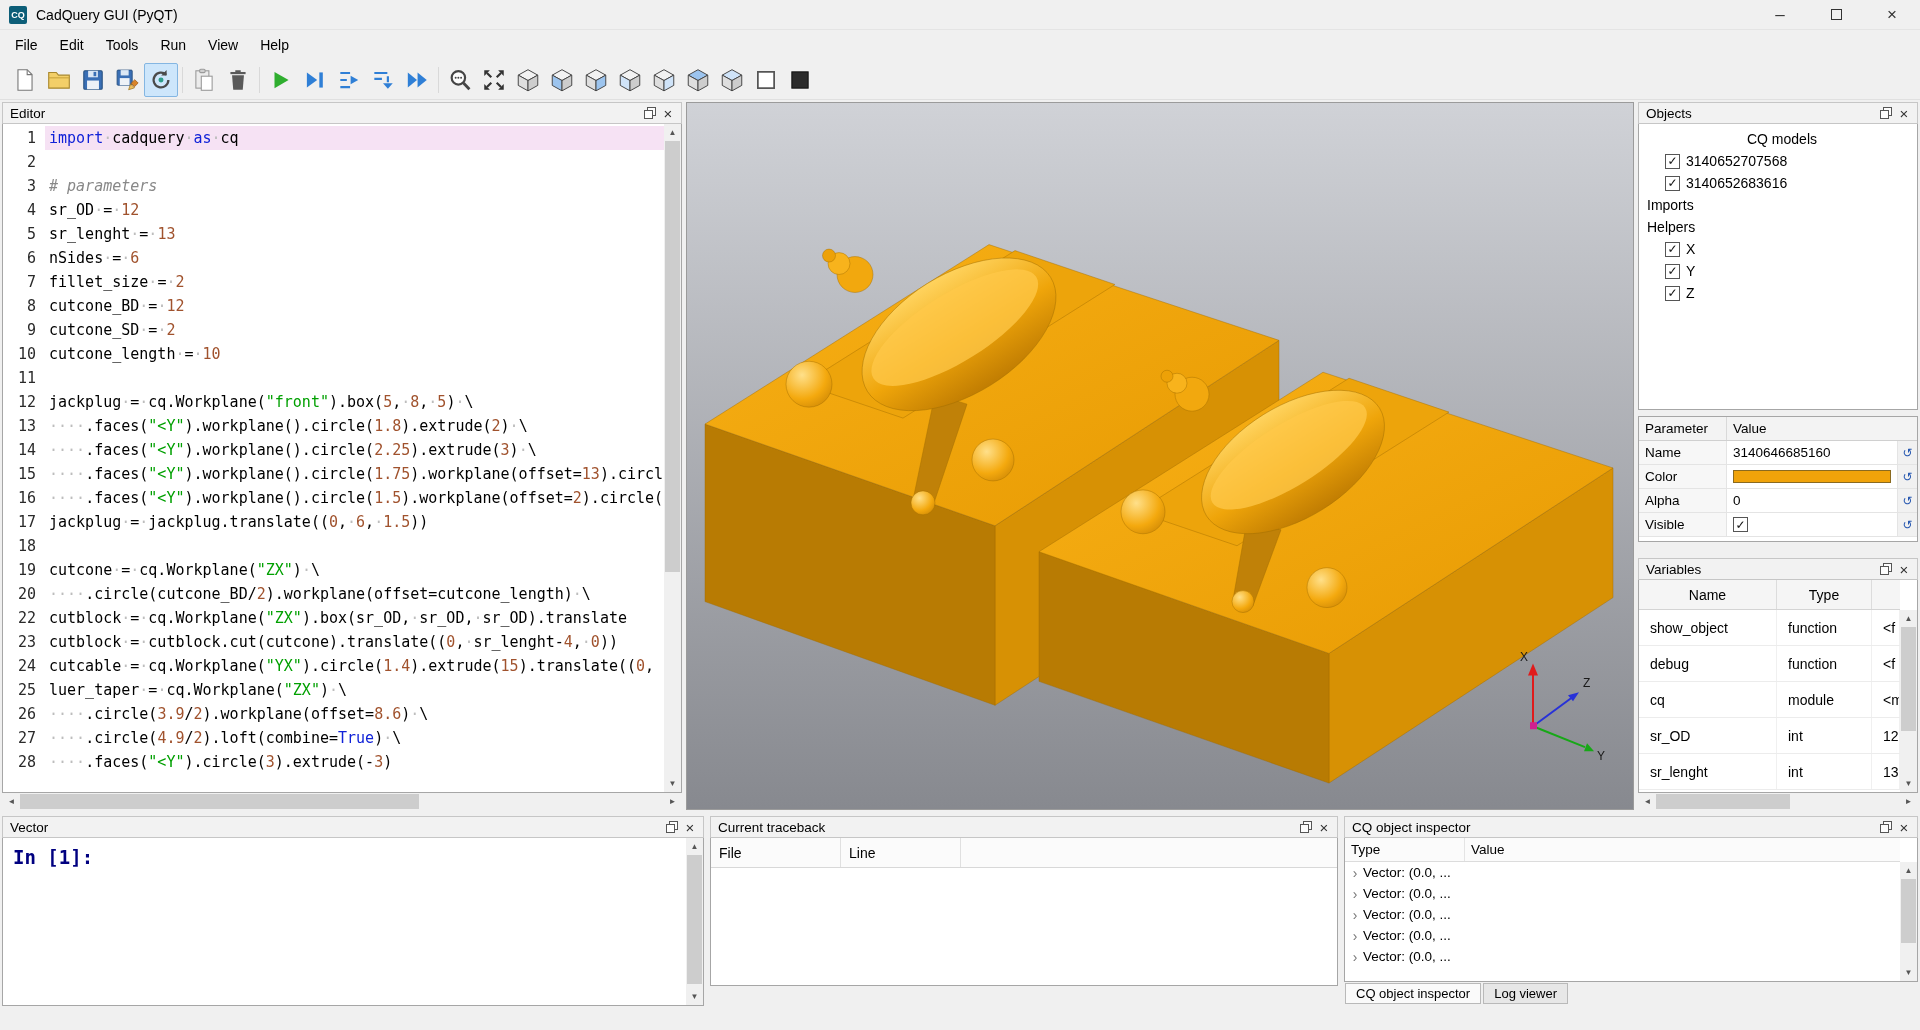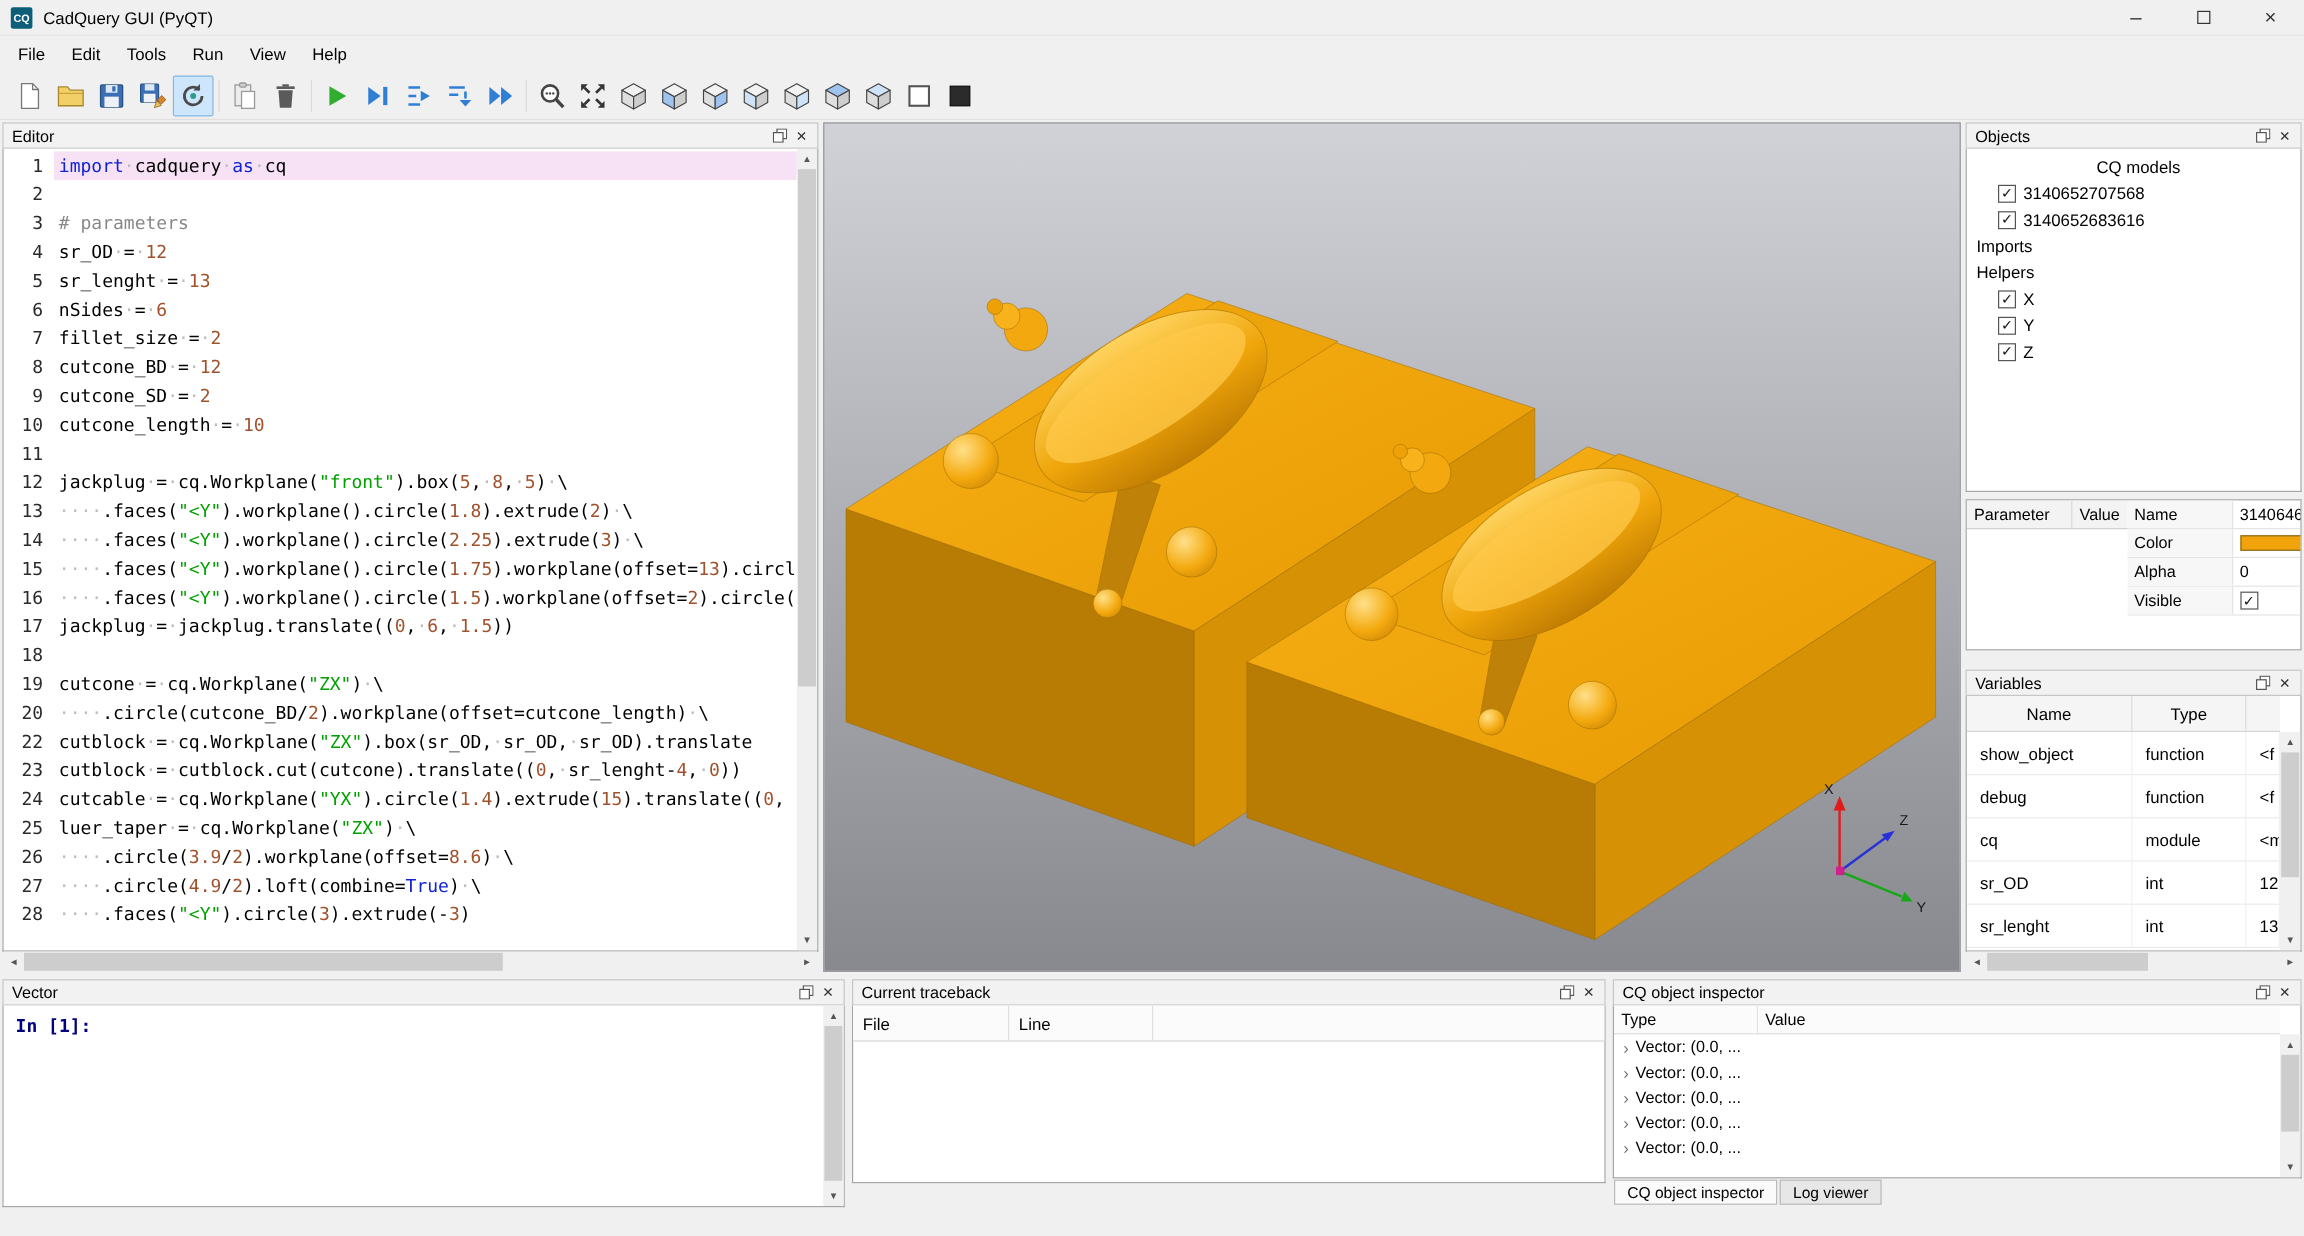--- a/index.html
+++ b/index.html
@@ -47,36 +47,36 @@
 #editor-panel{left:2px;top:102px;width:680px;height:708px}
 #editor-body{top:22px;bottom:17px;overflow:hidden}
 #code-lines{position:absolute;left:0;top:2px;right:17px;bottom:0;overflow:hidden;font-family:"DejaVu Sans Mono",monospace;font-size:15px;line-height:24px}
 .code-row{display:flex;height:24px;white-space:pre}
 .ln{width:42px;text-align:right;padding-right:9px;color:#2a2a2a;flex:none}
 .ct{flex:1;padding-left:4px;overflow:hidden}
 .code-row.cur .ct{background:#f6e2f4}
 .tk-k{color:#1022d8}
 .tk-n{color:#a0522d}
 .tk-s{color:#00a000}
-.tk-c{color:#888;}
+.tk-c{color:#888;font-style:italic}
 .tk-w{color:#bdbdbd}
 .tk-t{color:#000}
 #editor-vscroll{right:0;top:0;bottom:0}
 #editor-hscroll{left:1px;right:1px;bottom:0}
 
 
 #viewport{position:absolute;left:686px;top:102px;width:948px;height:708px;border:1px solid #9b9b9b;background:#b8b9be}
 #viewport svg{display:block;width:100%;height:100%}
 
 
 #objects-panel{left:1638px;top:102px;width:280px;height:456px}
 #objects-tree{top:22px;height:286px;padding-top:4px}
 .tree-row{height:22px;display:flex;align-items:center;font-size:14px}
 .cb{width:15px;height:15px;border:1px solid #555;background:#fff;display:inline-flex;align-items:center;justify-content:center;font-size:12px;color:#111;margin-right:6px;flex:none;line-height:1}
-#props{position:absolute;left:0;right:0;top:314px;height:126px;background:#fff;border:1px solid #a6a6a6;display:flex;overflow:hidden}
+#props{position:absolute;left:0;right:0;top:314px;height:126px;background:#fff;border:1px solid #a6a6a6;display:flex;flex-direction:column;overflow:hidden}
 #props-head{display:flex;height:24px;background:#f3f3f3;border-bottom:1px solid #d0d0d0;flex:none}
 .props-hcell{padding:3px 6px;font-size:13.5px;border-right:1px solid #d9d9d9;display:flex;align-items:center}
 .props-hcell:first-child{width:88px;flex:none}
 .props-hcell:nth-child(2){flex:1;border-right:none}
 .props-row{display:flex;height:24px;border-bottom:1px solid #e4e4e4;align-items:stretch;flex:none}
 .pcell{display:flex;align-items:center;padding:0 6px;font-size:13.5px}
 .plabel{width:88px;flex:none;background:#f7f7f7;border-right:1px solid #e4e4e4}
 .pvalue{flex:1;overflow:hidden}
 .swatch{width:100%;height:13px;border:1px solid #8a6a20}
 .preset{width:20px;flex:none;border-left:1px solid #e4e4e4;background:#f1f1f1;display:flex;align-items:center;justify-content:center;font-size:12px;color:#2456b0}
@@ -91,21 +91,21 @@
 .vc2{flex:1;border-right:none}
 #vars-rows{position:absolute;left:0;top:30px;right:17px;bottom:0;overflow:hidden}
 .var-row{display:flex;height:36px;border-bottom:1px solid #ececec}
 .var-row .vcell{display:flex;align-items:center;padding:0 11px;font-size:14px;border-right:1px solid #f0f0f0;overflow:hidden;white-space:nowrap}
 #vars-vscroll{right:0;top:30px;bottom:0}
 #vars-hscroll{left:1px;right:1px;bottom:0}
 
 
 #console-panel{left:2px;top:816px;width:702px;height:190px}
 #console-body{top:22px;bottom:0}
-#console-prompt{position:absolute;left:10px;top:8px;font-family:"DejaVu Sans Mono",monospace;font-size:15px;font-weight:bold;color:#000080}
+#console-prompt{position:absolute;left:10px;top:8px;font-family:"DejaVu Sans Mono",monospace;font-size:19px;font-weight:bold;color:#000080}
 #console-vscroll{right:0;top:0;bottom:0}
 
 
 #traceback-panel{left:710px;top:816px;width:628px;height:170px}
 #tb-body{top:22px;bottom:0}
 #tb-head{display:flex;height:30px;border-bottom:1px solid #d8d8d8;background:#fbfbfb}
 .tbh{display:flex;align-items:center;padding:0 8px;font-size:14px;border-right:1px solid #e0e0e0}
 .tbh0{width:130px;flex:none}
 .tbh1{width:120px;flex:none}
 .tbh2{flex:1;border-right:none}

